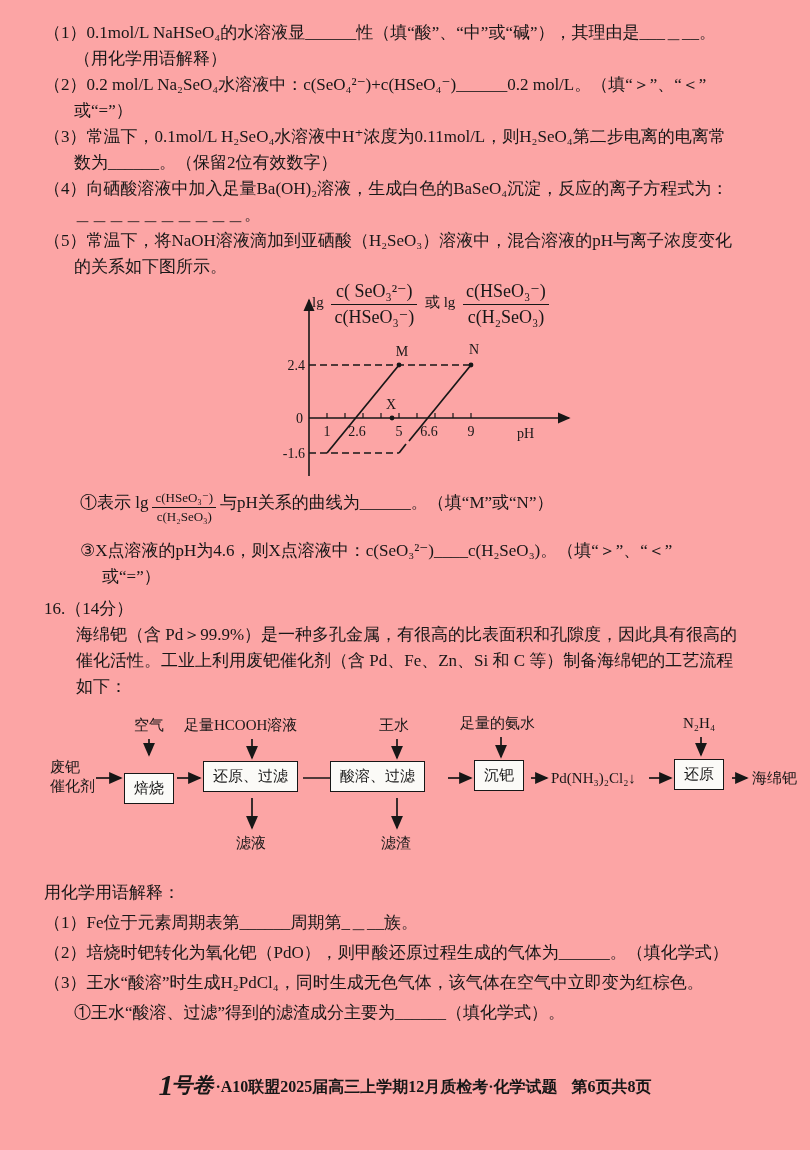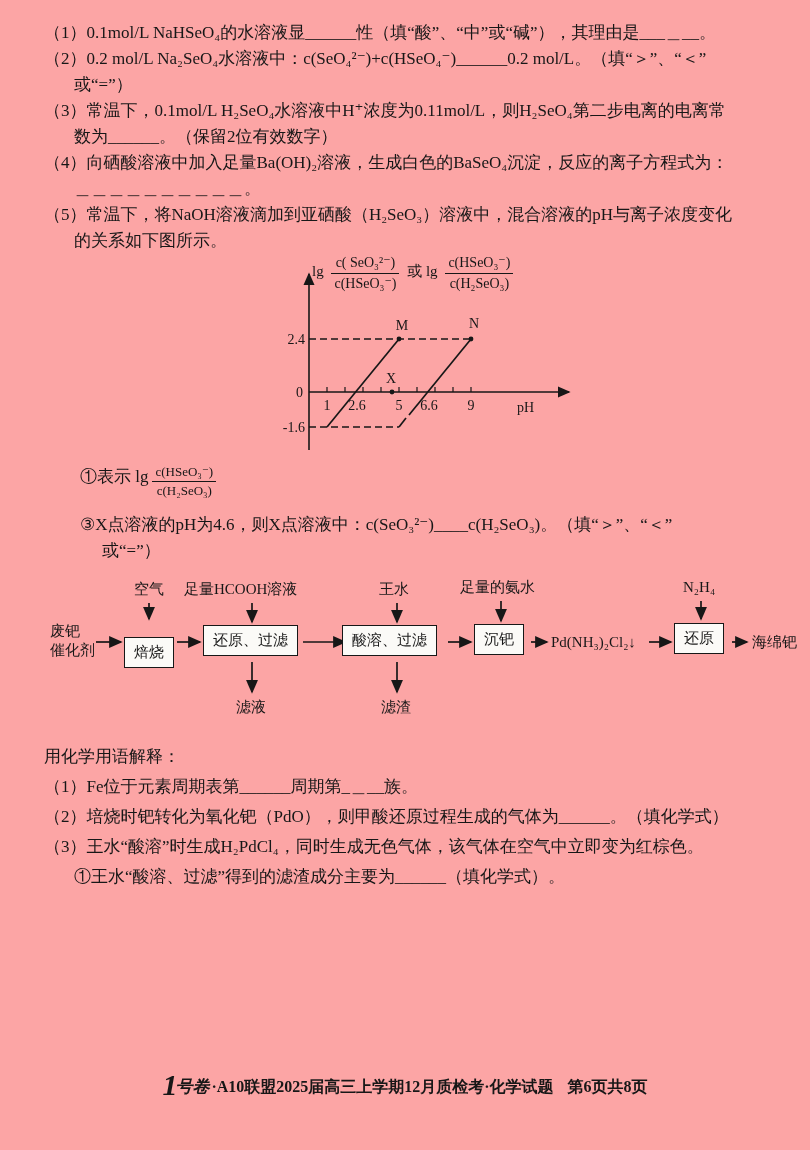--- a/index.html
+++ b/index.html
@@ -10,44 +10,45 @@
   .cont{padding-left:30px;}
   .subsec{padding-left:36px;}
   .sub3cont{padding-left:22px;}
   .frac{display:inline-block;vertical-align:middle;text-align:center;font-size:13px;line-height:1.25;margin:0 4px;}
   .frac .num{display:block;border-bottom:1.3px solid #171717;padding:0 3px 1px;}
   .frac .den{display:block;padding:1px 3px 0;}
   .kit{font-style:italic;}
   
   .chart{position:relative;height:196px;margin:4px 0 10px;}
   .chart-ylab{position:absolute;left:268px;top:-4px;font-size:15px;white-space:nowrap;}
-  .chart-ylab .frac{font-size:14px;}
+  .chart-ylab .frac{font-size:18px;}
   
   .intro{padding-left:32px;}
   .q16head{margin-top:6px;}
   
   .flow{position:relative;width:772px;height:158px;margin:10px 0 2px -6px;font-size:15px;line-height:1.25;}
   .flow .abs{position:absolute;white-space:nowrap;}
   .fbox{position:absolute;border:1.6px solid #171717;padding:5px 9px;background:#fbfaf7;white-space:nowrap;}
   .flow svg{position:absolute;left:0;top:0;}
   
   .answers{margin-top:10px;}
   .answers .l{line-height:30px;}
   .footer{position:absolute;left:0;right:0;top:1068px;text-align:center;font-weight:bold;font-size:16px;white-space:nowrap;}
   .footer .logo1{font-size:30px;font-style:italic;font-weight:bold;vertical-align:-3px;letter-spacing:-2px;}
-  .footer .logocn{font-style:italic;font-size:17px;margin-right:2px;}
+  .footer .logocn{font-style:italic;font-size:21px;margin-right:2px;}
 </style>
 </head>
 <body>
 
 <div class="page">
 
   <div>
     <div>
       <div class="l">（1）0.1mol/L NaHSeO₄的水溶液显______性（填“酸”、“中”或“碱”），其理由是___＿__。</div>
+      <div class="l cont">（用化学用语解释）</div>
     </div>
     <div>
       <div class="l">（2）0.2 mol/L Na₂SeO₄水溶液中：c(SeO₄²⁻)+c(HSeO₄⁻)______0.2 mol/L。（填“＞”、“＜”</div>
       <div class="l cont">或“=”）</div>
     </div>
     <div>
       <div class="l">（3）常温下，0.1mol/L H₂SeO₄水溶液中H⁺浓度为0.11mol/L，则H₂SeO₄第二步电离的电离常</div>
       <div class="l cont">数为______。（保留2位有效数字）</div>
     </div>
     <div>
@@ -118,28 +119,35 @@
     </svg>
   </div>
 
   <div class="subsec">
     <div class="l" style="height:48px;display:flex;">
       <span>①表示 lg</span>
       <span class="frac">
           <span class="num">c(HSeO₃⁻)</span>
           <span class="den">c(H₂SeO₃)</span>
         </span>
+      <span>与pH关系的曲线为______。（填“M”或“N”）</span>
     </div>
     <div>
       <div class="l">③X点溶液的pH为4.6，则X点溶液中：c(SeO₃²⁻)____c(H₂SeO₃)。（填“＞”、“＜”</div>
       <div class="l sub3cont">或“=”）</div>
     </div>
   </div>
 
   <div>
+    <div class="l q16head">16.（14分）</div>
+    <div class="intro">
+      <div class="l">海绵钯（含 Pd＞99.9%）是一种多孔金属，有很高的比表面积和孔隙度，因此具有很高的</div>
+      <div class="l">催化活性。工业上利用废钯催化剂（含 Pd、Fe、Zn、Si 和 C 等）制备海绵钯的工艺流程</div>
+      <div class="l">如下：</div>
+    </div>
 
     <div class="flow">
       <svg width="772" height="158" viewBox="0 0 772 158">
         <defs>
           <marker id="ah2" markerWidth="9" markerHeight="8" refX="7" refY="3.5" orient="auto">
             <path d="M0,0 L8,3.5 L0,7 z" fill="#171717"></path>
           </marker>
         </defs>
         <g stroke="#171717" stroke-width="1.7" marker-end="url(#ah2)">
           <line x1="58" y1="68" x2="83" y2="68"></line>
@@ -157,21 +165,21 @@
           <line x1="214" y1="88" x2="214" y2="118"></line>
           <line x1="359" y1="88" x2="359" y2="118"></line>
         </g>
       </svg>
       <div class="abs" style="left:12px;top:48px;">
         <div>废钯</div>
         <div>催化剂</div>
       </div>
       <div class="fbox" style="left:86px;top:63px;">焙烧</div>
       <div class="fbox" style="left:165px;top:51px;">还原、过滤</div>
-      <div class="fbox" style="left:304px;top:51px;">酸溶、过滤</div>
+      <div class="fbox" style="left:292px;top:51px;">酸溶、过滤</div>
       <div class="fbox" style="left:436px;top:50px;">沉钯</div>
       <div class="abs" style="left:513px;top:59px;">Pd(NH₃)₂Cl₂↓</div>
       <div class="fbox" style="left:636px;top:49px;">还原</div>
       <div class="abs" style="left:714px;top:59px;">海绵钯</div>
       <div class="abs" style="left:96px;top:6px;">空气</div>
       <div class="abs" style="left:146px;top:6px;">足量HCOOH溶液</div>
       <div class="abs" style="left:341px;top:6px;text-align:right;">王水</div>
       <div class="abs" style="left:422px;top:4px;">足量的氨水</div>
       <div class="abs" style="left:645px;top:4px;">N₂H₄</div>
       <div class="abs" style="left:198px;top:124px;">滤液</div>

